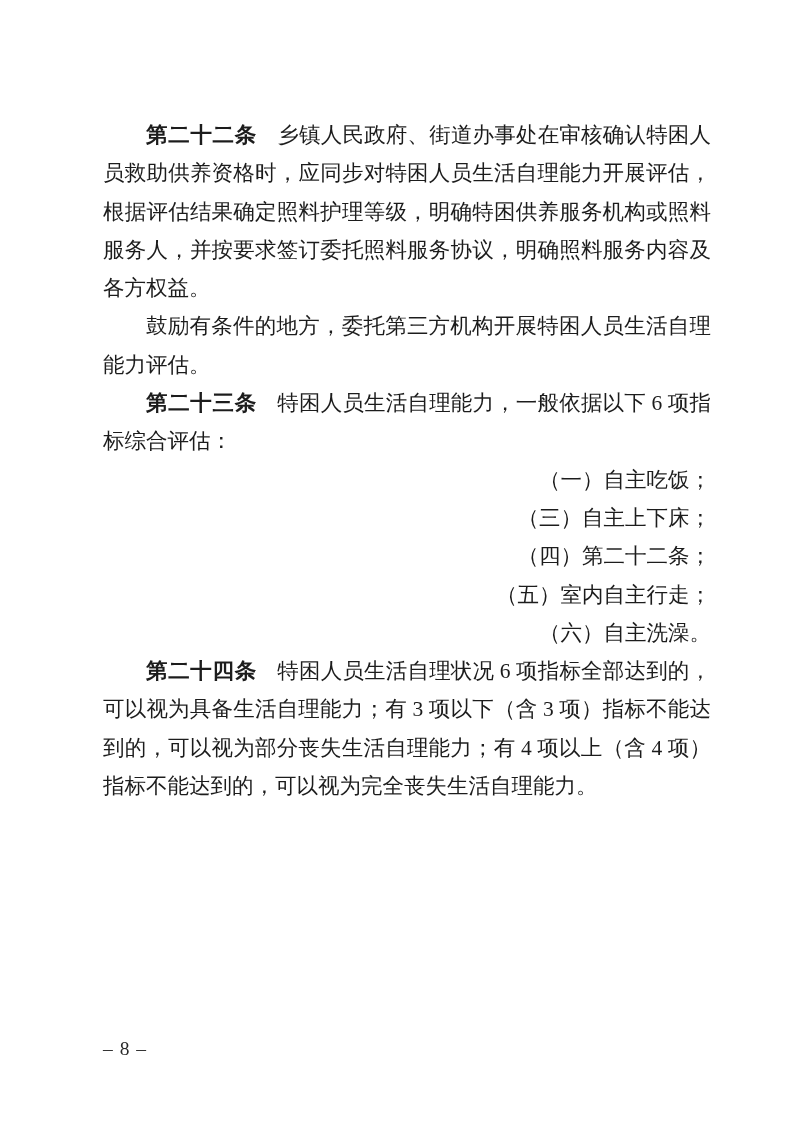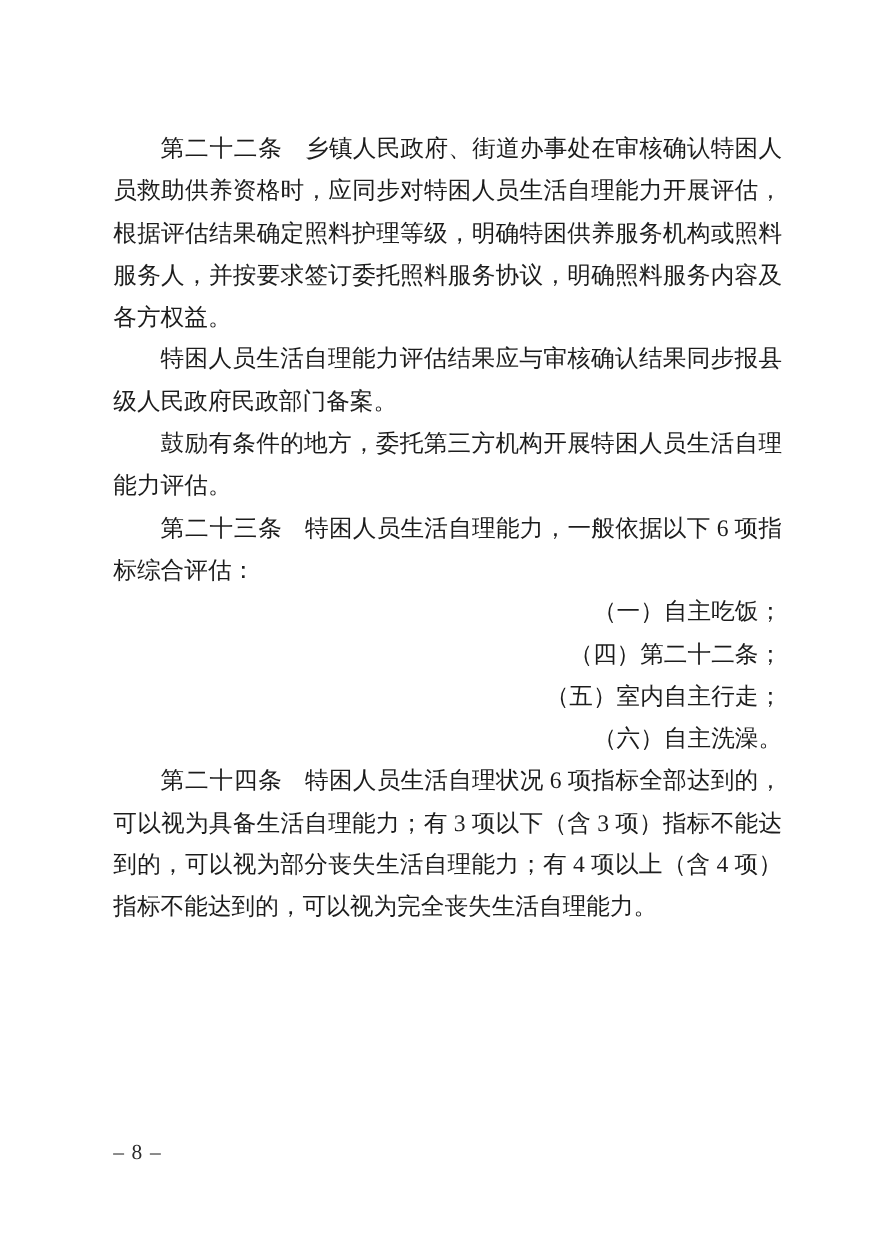--- a/index.html
+++ b/index.html
@@ -23,21 +23,21 @@
     line-height: 38.3px;
   }
   .para {
     text-indent: 2em;
     text-align: justify;
     text-justify: inter-character;
     word-break: break-all;
   }
   .para.short { text-align: right; }
   .term {
-    font-weight: 400;
+    font-weight: 700;
     font-family: "Liberation Sans", "DejaVu Sans", sans-serif;
     margin-right: 0.95em;
     letter-spacing: 0.5px;
   }
   .page-number {
     position: absolute;
     left: 103px;
     top: 1038px;
     font-size: 19.5px;
     letter-spacing: 1px;
@@ -45,29 +45,29 @@
   }
 </style>
 </head>
 <body>
 
 <div class="page">
   <div class="content">
 
     <p class="para"><b class="term">第二十二条</b><span>乡镇人民政府、街道办事处在审核确认特困人员救助供养资格时，应同步对特困人员生活自理能力开展评估，根据评估结果确定照料护理等级，明确特困供养服务机构或照料服务人，并按要求签订委托照料服务协议，明确照料服务内容及各方权益。</span></p>
 
-    <p class="para"><span>特困人员生活自理能力评估结果应与审核确认结果同步报县级人民政府民政部门备案。</span></p>
 
     <p class="para"><span>鼓励有条件的地方，委托第三方机构开展特困人员生活自理能力评估。</span></p>
 
     <p class="para"><b class="term">第二十三条</b><span>特困人员生活自理能力，一般依据以下 6 项指标综合评估：</span></p>
 
     <p class="para short"><span>（一）自主吃饭；</span></p>
 
 
+    <p class="para short"><span>（三）自主上下床；</span></p>
 
     <p class="para short"><span>（四）第二十二条；</span></p>
 
     <p class="para short"><span>（五）室内自主行走；</span></p>
 
     <p class="para short"><span>（六）自主洗澡。</span></p>
 
 
     <p class="para"><b class="term">第二十四条</b><span>特困人员生活自理状况 6 项指标全部达到的，可以视为具备生活自理能力；有 3 项以下（含 3 项）指标不能达到的，可以视为部分丧失生活自理能力；有 4 项以上（含 4 项）指标不能达到的，可以视为完全丧失生活自理能力。</span></p>
 

